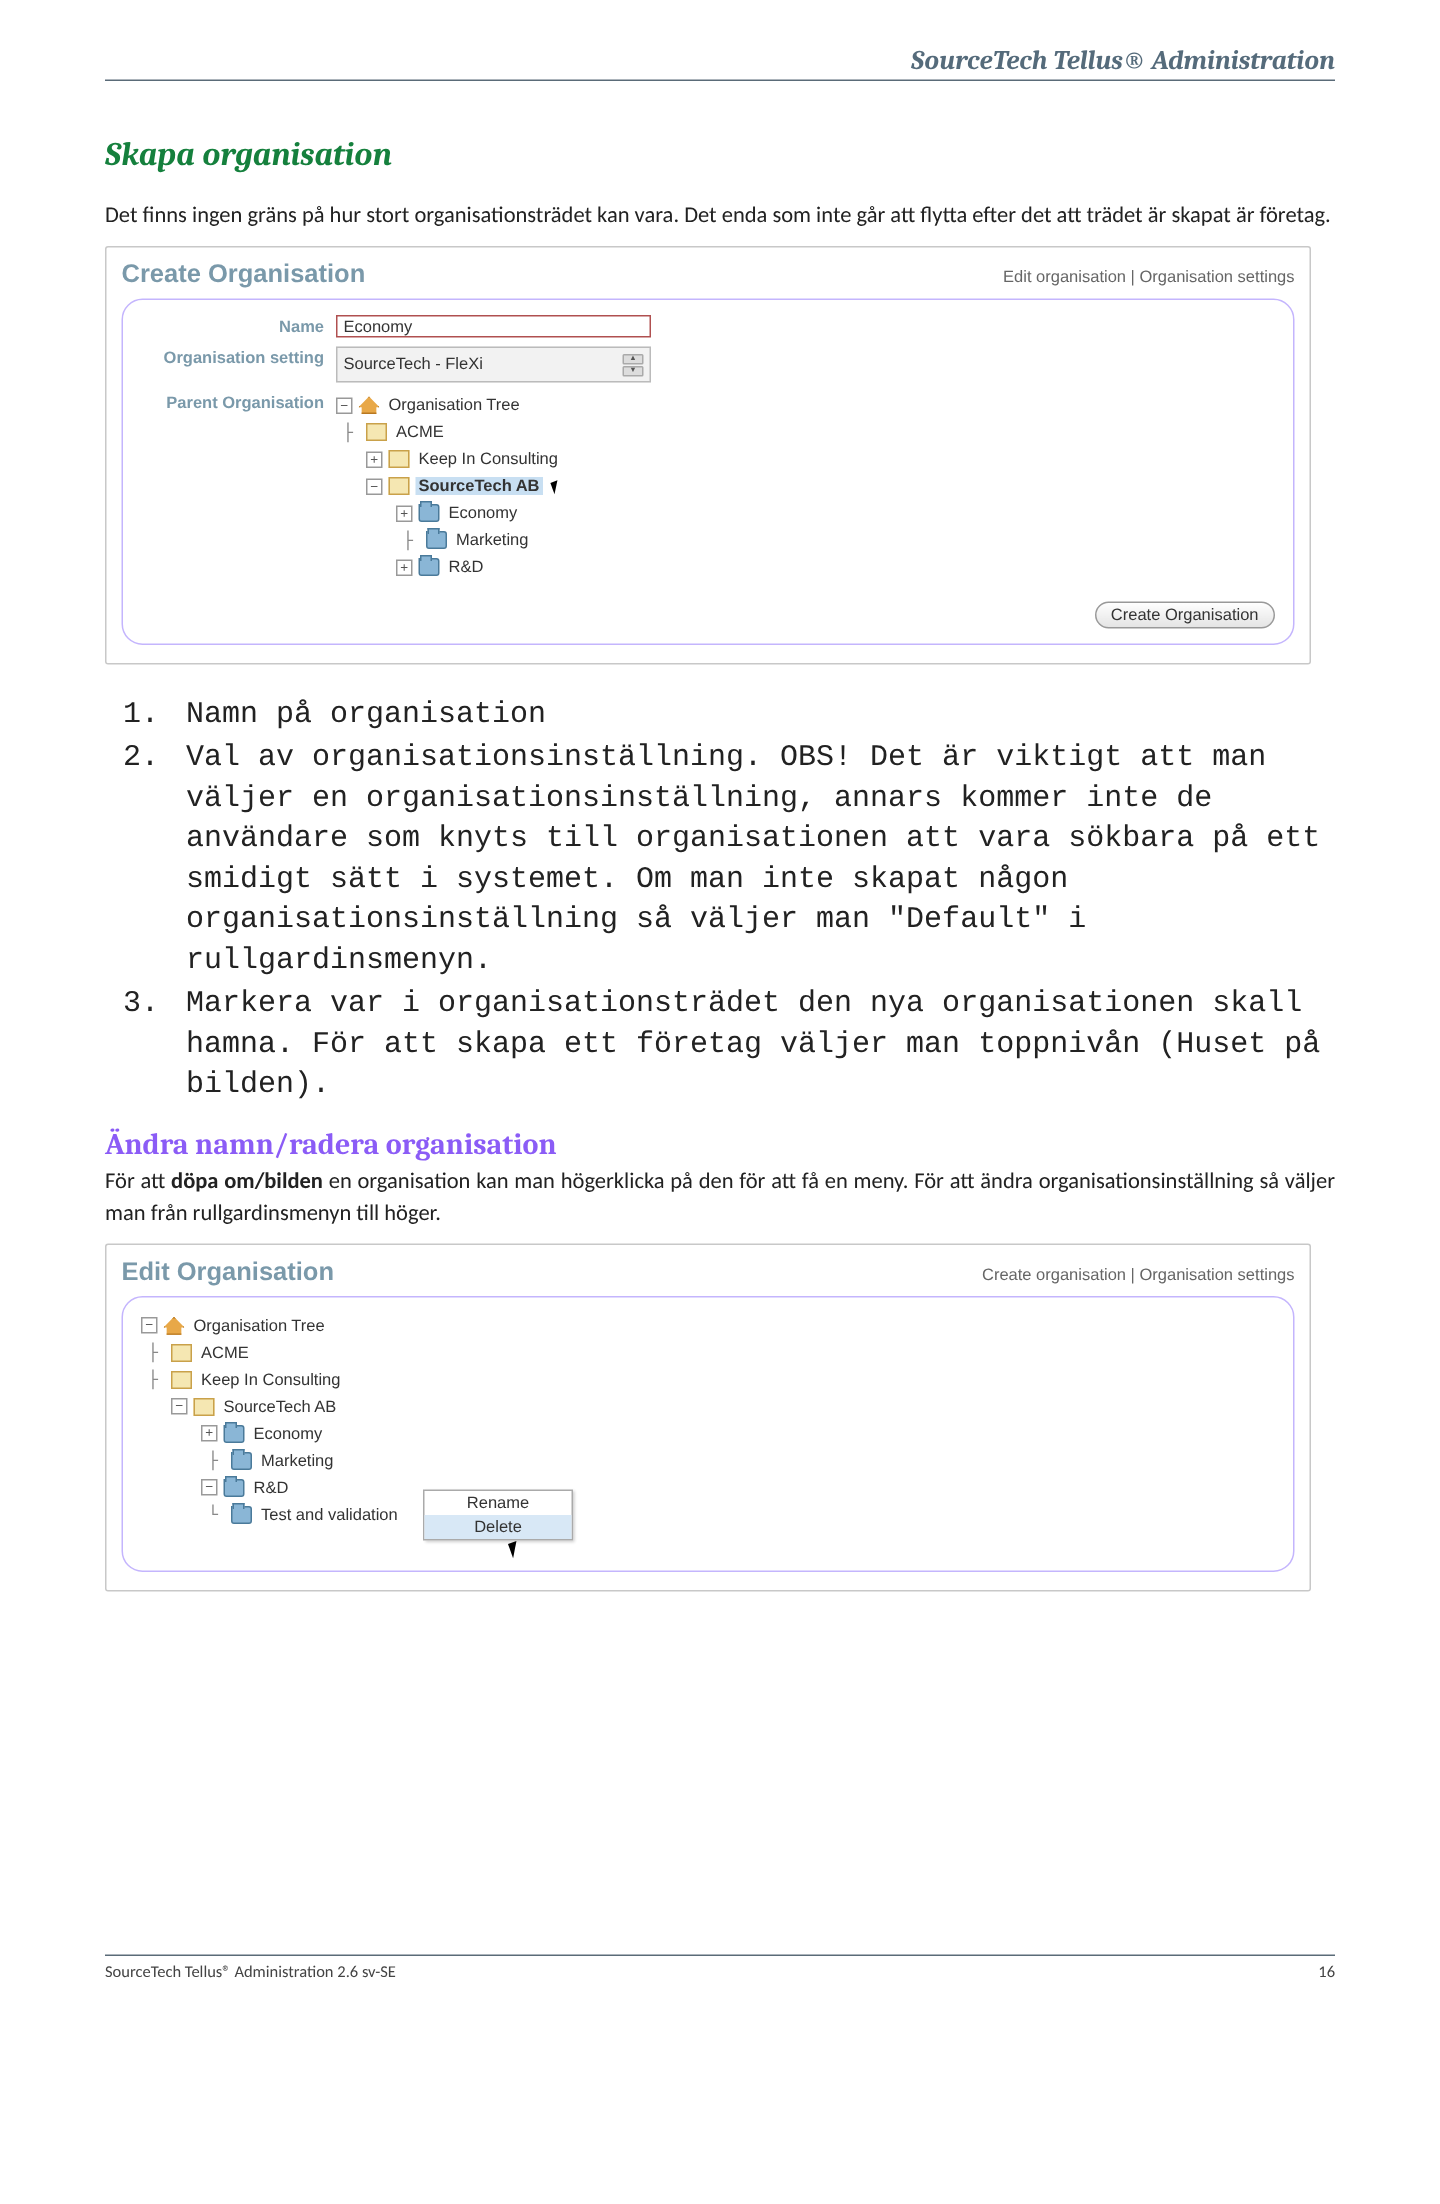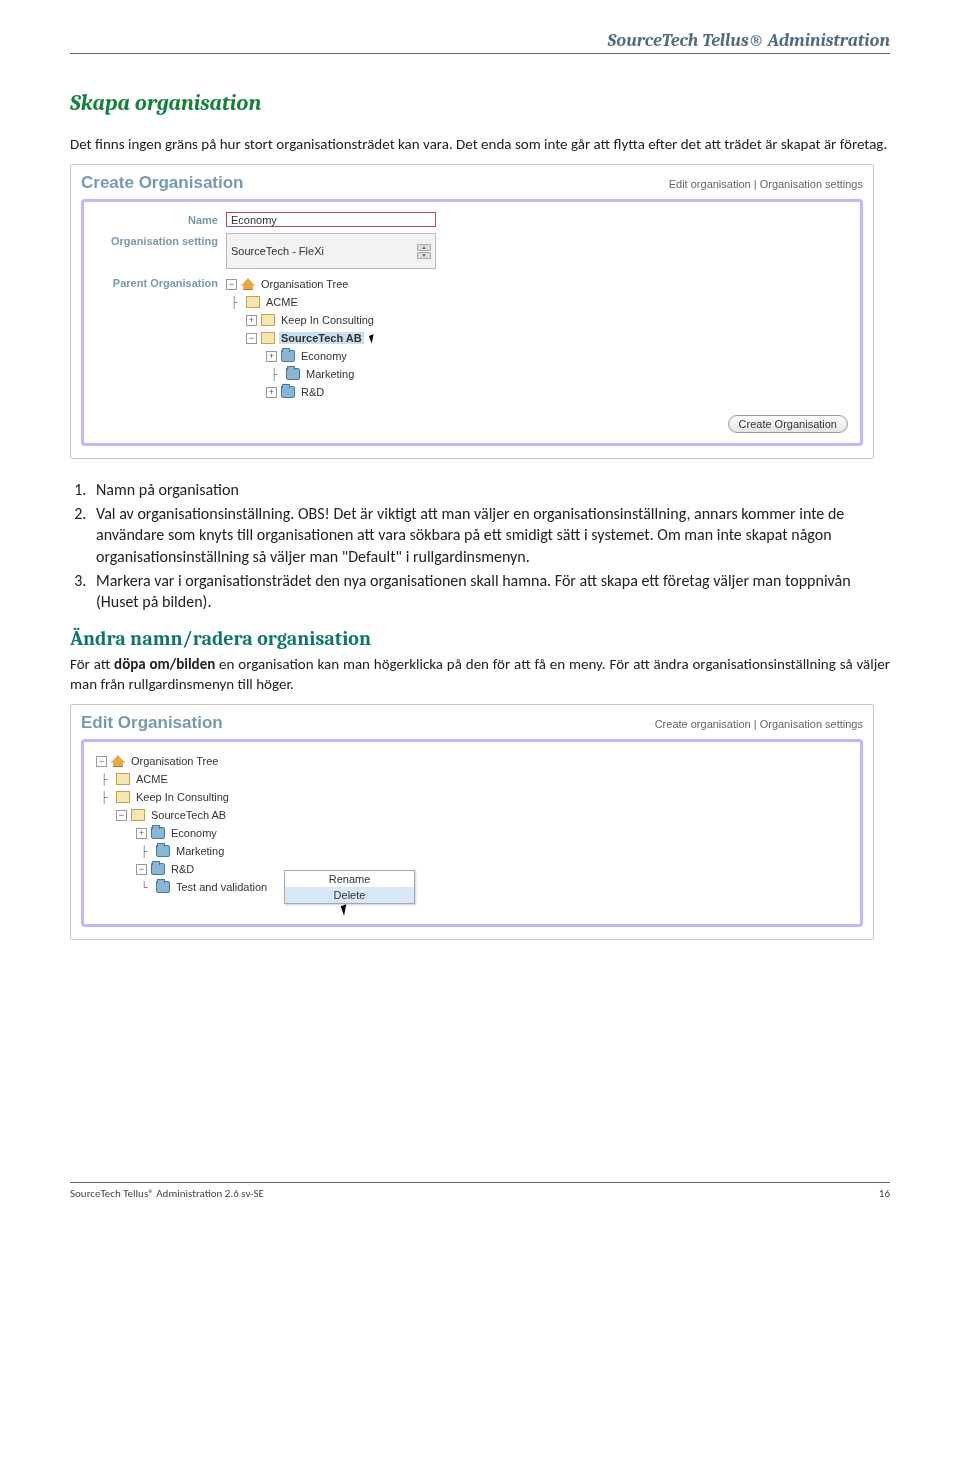--- a/index.html
+++ b/index.html
@@ -23,66 +23,66 @@
   .hr-top { border: none; border-top: 1px solid #5a6b78; margin-top: 2px; margin-bottom: 36px; }
   .h2 {
     color: #15803d;
     font-family: Cambria, Georgia, serif;
     font-size: 22px;
     font-weight: bold;
     margin-bottom: 18px;
     font-style: italic;
   }
   .h3 {
-    color: #0f766e;
+    color: #8b5cf6;
     font-family: Cambria, Georgia, serif;
     font-size: 20px;
     font-weight: bold;
     margin-top: 14px;
     margin-bottom: 4px;
   }
   .body-p { font-size: 15px; line-height: 1.35; margin-bottom: 8px; }
   .justify { text-align: justify; }
-  ol.steps { list-style: decimal; margin-left: 20px; font-size: 16px; line-height: 1.35; }
+  ol.steps { list-style: decimal; margin-left: 48px; font-size: 20px; line-height: 1.35; font-family: Liberation Mono, monospace; }
   ol.steps li { margin-bottom: 2px; padding-left: 6px; }
   .screenshot-window {
     border: 1px solid #c8c8c8;
     border-radius: 2px;
     background: #fff;
     margin: 10px 16px 20px 0;
     padding: 8px 10px 12px 10px;
     font-family: Verdana, Arial, sans-serif;
     font-size: 11px;
     color: #333;
   }
   .win-head { display: flex; justify-content: space-between; align-items: baseline; margin-bottom: 6px; }
   .win-title { color: #7a99aa; font-weight: bold; font-size: 17px; }
   .win-links { font-size: 11px; color: #333; }
   .win-links span { color: #666; }
   .inner-box {
-    border: 3px solid #c4b5fd;
-    border-radius: 4px;
+    border: 1px solid #c4b5fd;
+    border-radius: 14px;
     padding: 10px 12px 10px 12px;
     background: #fff;
   }
   .form-row { display: flex; align-items: flex-start; margin-bottom: 6px; }
   .form-label { width: 130px; text-align: right; color: #7a99aa; font-weight: bold; font-size: 11px; padding-right: 8px; padding-top: 2px; }
   .form-input {
     border: 1px solid #b05050;
     background: #fff;
     height: 15px;
     width: 210px;
     font-size: 11px;
     padding: 1px 4px;
     color: #333;
   }
   .form-select {
     border: 1px solid #bbb;
     background: #f2f2f2;
-    height: 36px;
+    height: 24px;
     width: 210px;
     font-size: 11px;
     padding: 4px 4px;
     display: flex;
     align-items: center;
     justify-content: space-between;
     color: #333;
   }
   .spinner { width: 14px; display: flex; flex-direction: column; gap: 1px; }
   .spinner-btn { height: 7px; background: #ddd; border: 1px solid #aaa; border-radius: 1px; font-size: 5px; text-align: center; line-height: 4px; color: #555; }
@@ -108,21 +108,21 @@
     border-radius: 10px;
     color: #333;
   }
   .clearfix::after { content: ""; display: table; clear: both; }
   .context-menu {
     position: absolute;
     border: 1px solid #aaa;
     background: #fff;
     box-shadow: 1px 1px 2px rgba(0,0,0,.2);
     font-size: 11px;
-    width: 131px;
+    width: 100px;
     left: 200px;
   }
   .context-menu div { padding: 2px 8px; text-align: center; }
   .context-menu .sel { background: #d8e8f6; }
   .cursor {
     position: absolute;
     width: 0; height: 0;
     border-left: 6px solid #000;
     border-right: 6px solid transparent;
     border-bottom: 10px solid transparent;

